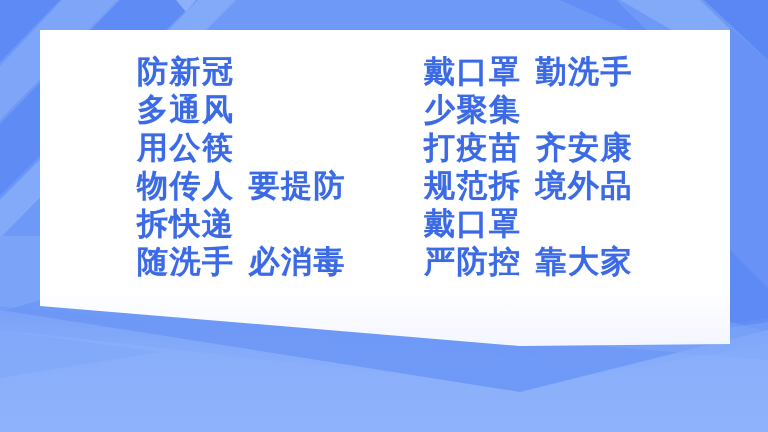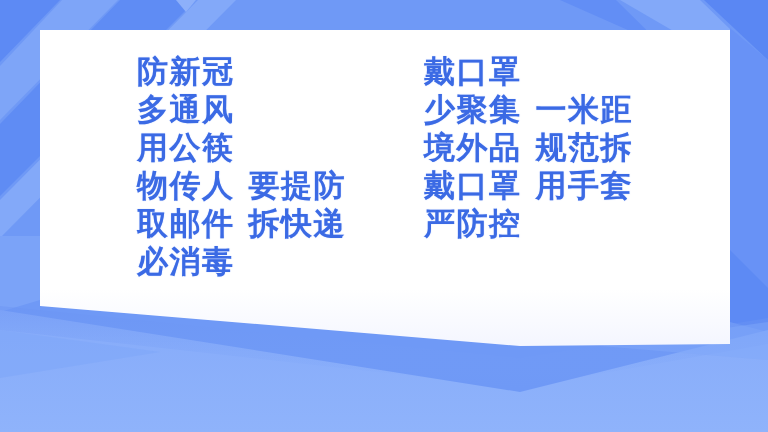--- a/index.html
+++ b/index.html
@@ -170,45 +170,49 @@
           <span class="phrase">多通风</span>
         </div>
         <div class="slogan-row">
           <span class="phrase">用公筷</span>
         </div>
         <div class="slogan-row">
           <span class="phrase">物传人</span>
           <span class="phrase">要提防</span>
         </div>
         <div class="slogan-row">
-          <span class="phrase">取邮件</span>
           <span class="phrase">拆快递</span>
         </div>
         <div class="slogan-row">
+          <span class="phrase">随洗手</span>
           <span class="phrase">必消毒</span>
         </div>
       </div>
 
       <div class="slogan-column">
         <div class="slogan-row">
           <span class="phrase">戴口罩</span>
+          <span class="phrase">勤洗手</span>
         </div>
         <div class="slogan-row">
           <span class="phrase">少聚集</span>
-          <span class="phrase">一米距</span>
-        </div>
-        <div class="slogan-row">
+        </div>
+        <div class="slogan-row">
+          <span class="phrase">打疫苗</span>
+          <span class="phrase">齐安康</span>
+        </div>
+        <div class="slogan-row">
+          <span class="phrase">规范拆</span>
           <span class="phrase">境外品</span>
-          <span class="phrase">规范拆</span>
         </div>
         <div class="slogan-row">
           <span class="phrase">戴口罩</span>
-          <span class="phrase">用手套</span>
         </div>
         <div class="slogan-row">
           <span class="phrase">严防控</span>
+          <span class="phrase">靠大家</span>
         </div>
       </div>
 
     </div>
   </div>
 
 </div>
 
 </body></html>

